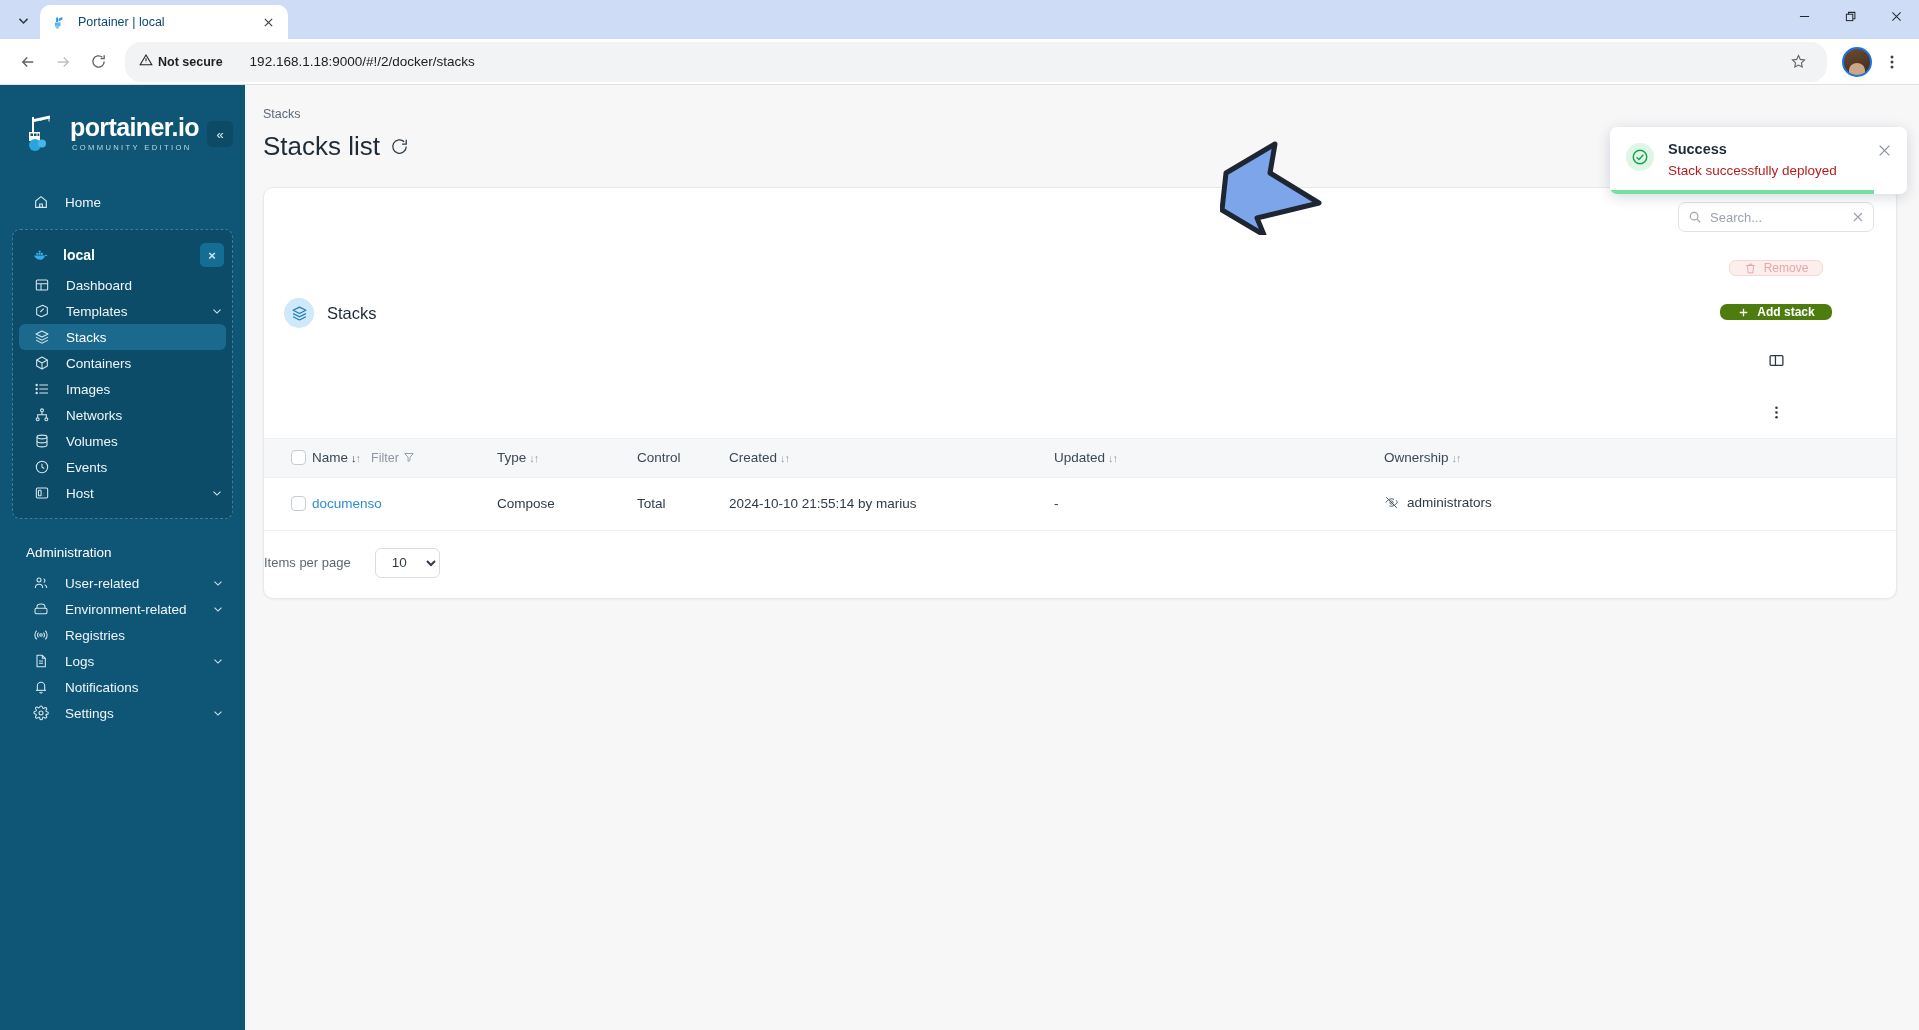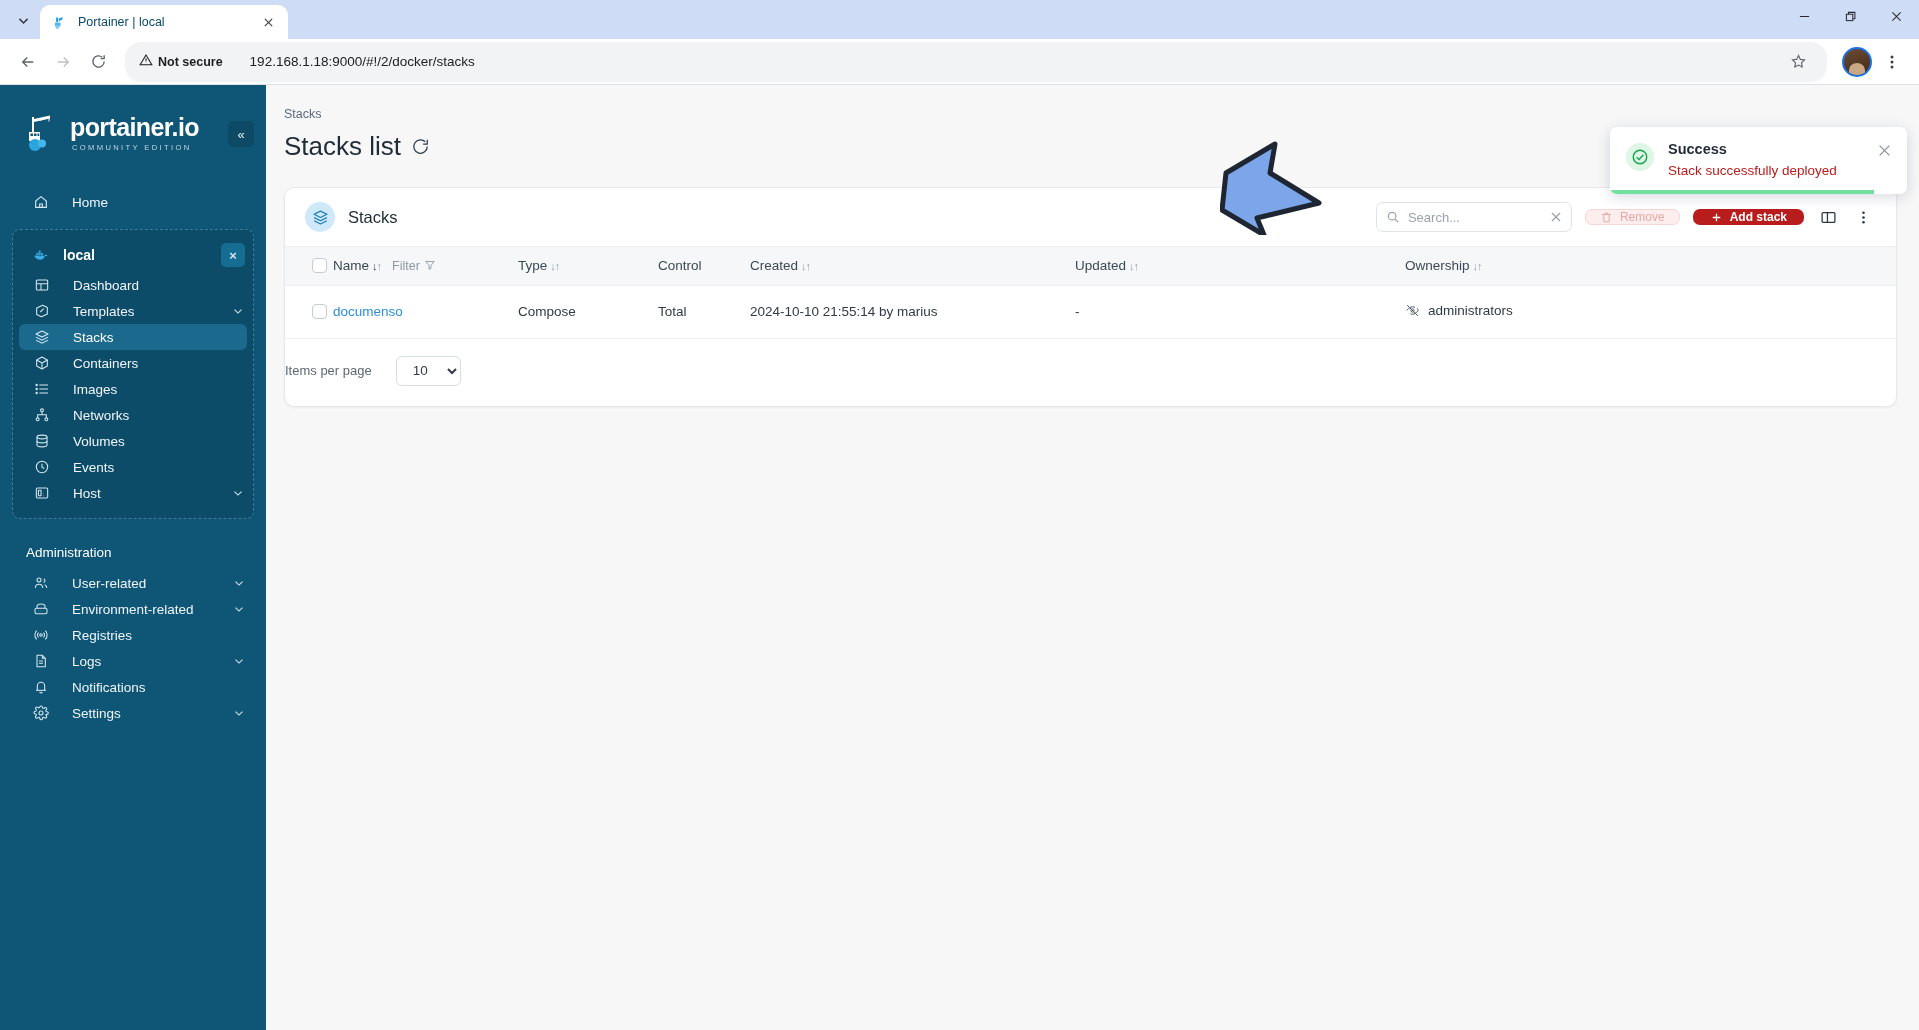--- a/index.html
+++ b/index.html
@@ -153,21 +153,21 @@
   
   .page {
     display: flex;
     height: calc(1030px - 85px);
     background: #f7f7f8;
     position: relative;
   }
 
   
   .sidebar {
-    width: 266px;
+    width: 245px;
     flex: none;
     background: #0f5575;
     color: #ffffff;
     position: relative;
     overflow: hidden;
   }
   .sidebar-logo {
     padding: 28px 0 22px 26px;
     display: flex;
     align-items: center;
@@ -198,21 +198,21 @@
     font-size: 13px;
     color: #e7f1f6;
   }
 
   .nav-item {
     display: flex;
     align-items: center;
     height: 26px;
     margin: 0 18px 0 18px;
     padding-left: 14px;
-    gap: 23px;
+    gap: 16px;
     font-size: 13.5px;
     color: #f0f6f9;
     border-radius: 6px;
     position: relative;
   }
   .nav-item + .nav-item { margin-top: 0; }
   .nav-icon {
     width: 17px; height: 17px;
     flex: none;
     display: flex; align-items: center; justify-content: center;
@@ -309,21 +309,22 @@
     flex: none;
   }
   .card-title {
     font-size: 16.5px;
     color: #1f2b37;
   }
   .card-actions {
     margin-left: auto;
     display: flex;
     align-items: center;
-    gap: 13px;
+    gap: 28px;
+    flex-direction: column;
   }
   .search-box {
     width: 196px;
     height: 30px;
     border: 1px solid #dfe3e8;
     border-radius: 7px;
     display: flex;
     align-items: center;
     padding: 0 9px;
     gap: 8px;
@@ -352,21 +353,21 @@
     border: 1px solid transparent;
     cursor: pointer;
     font-family: inherit;
   }
   .btn-remove {
     background: #fdeeee;
     border-color: #f6d5d5;
     color: #e7a7a7;
   }
   .btn-add {
-    background: #b91c1c;
+    background: #4d7c0f;
     color: #ffffff;
     font-weight: bold;
     padding: 0 16px;
   }
   .icon-btn {
     width: 22px; height: 24px;
     display: flex; align-items: center; justify-content: center;
     color: #2b3742;
   }
 

